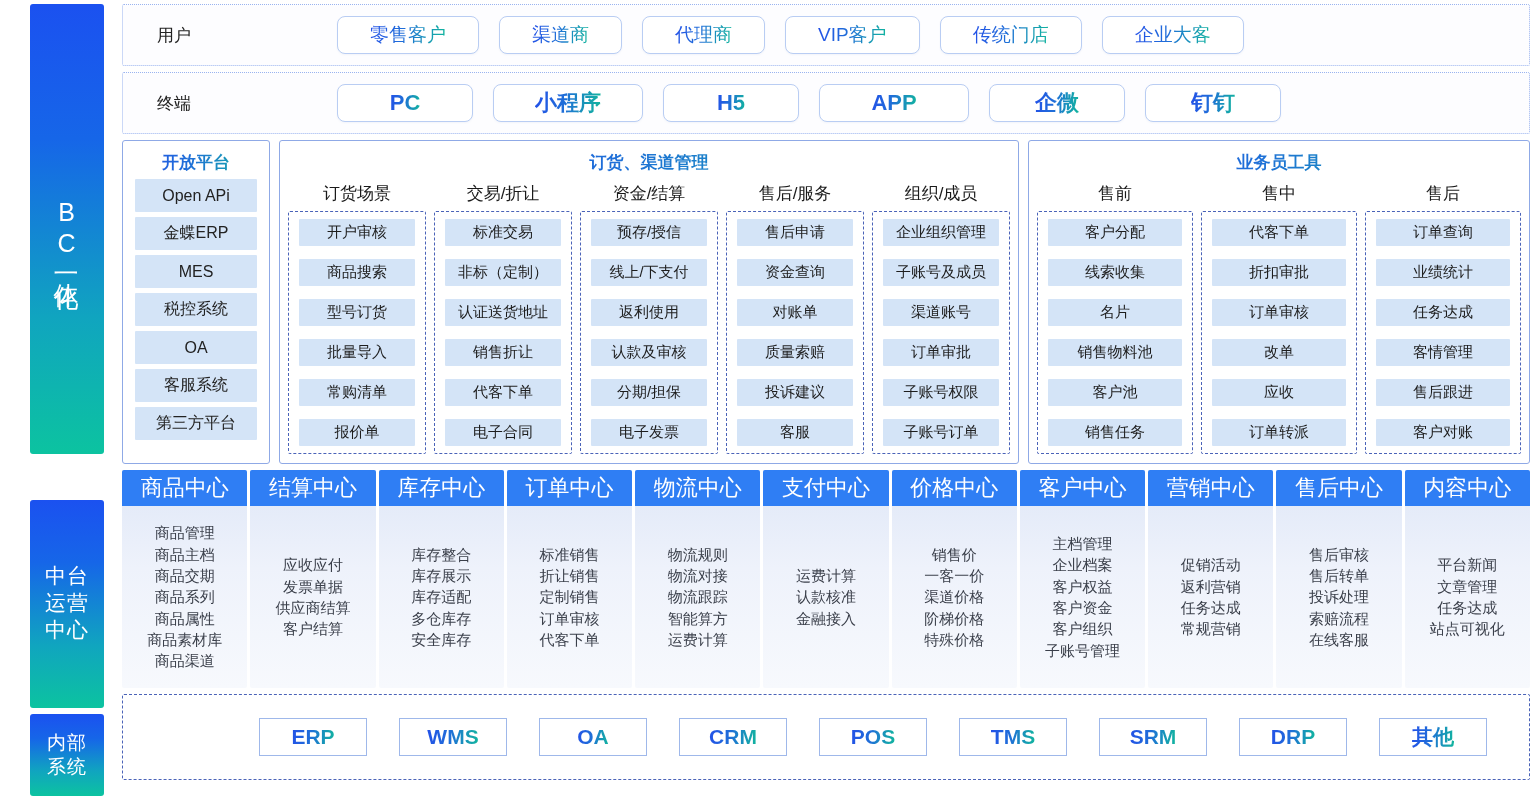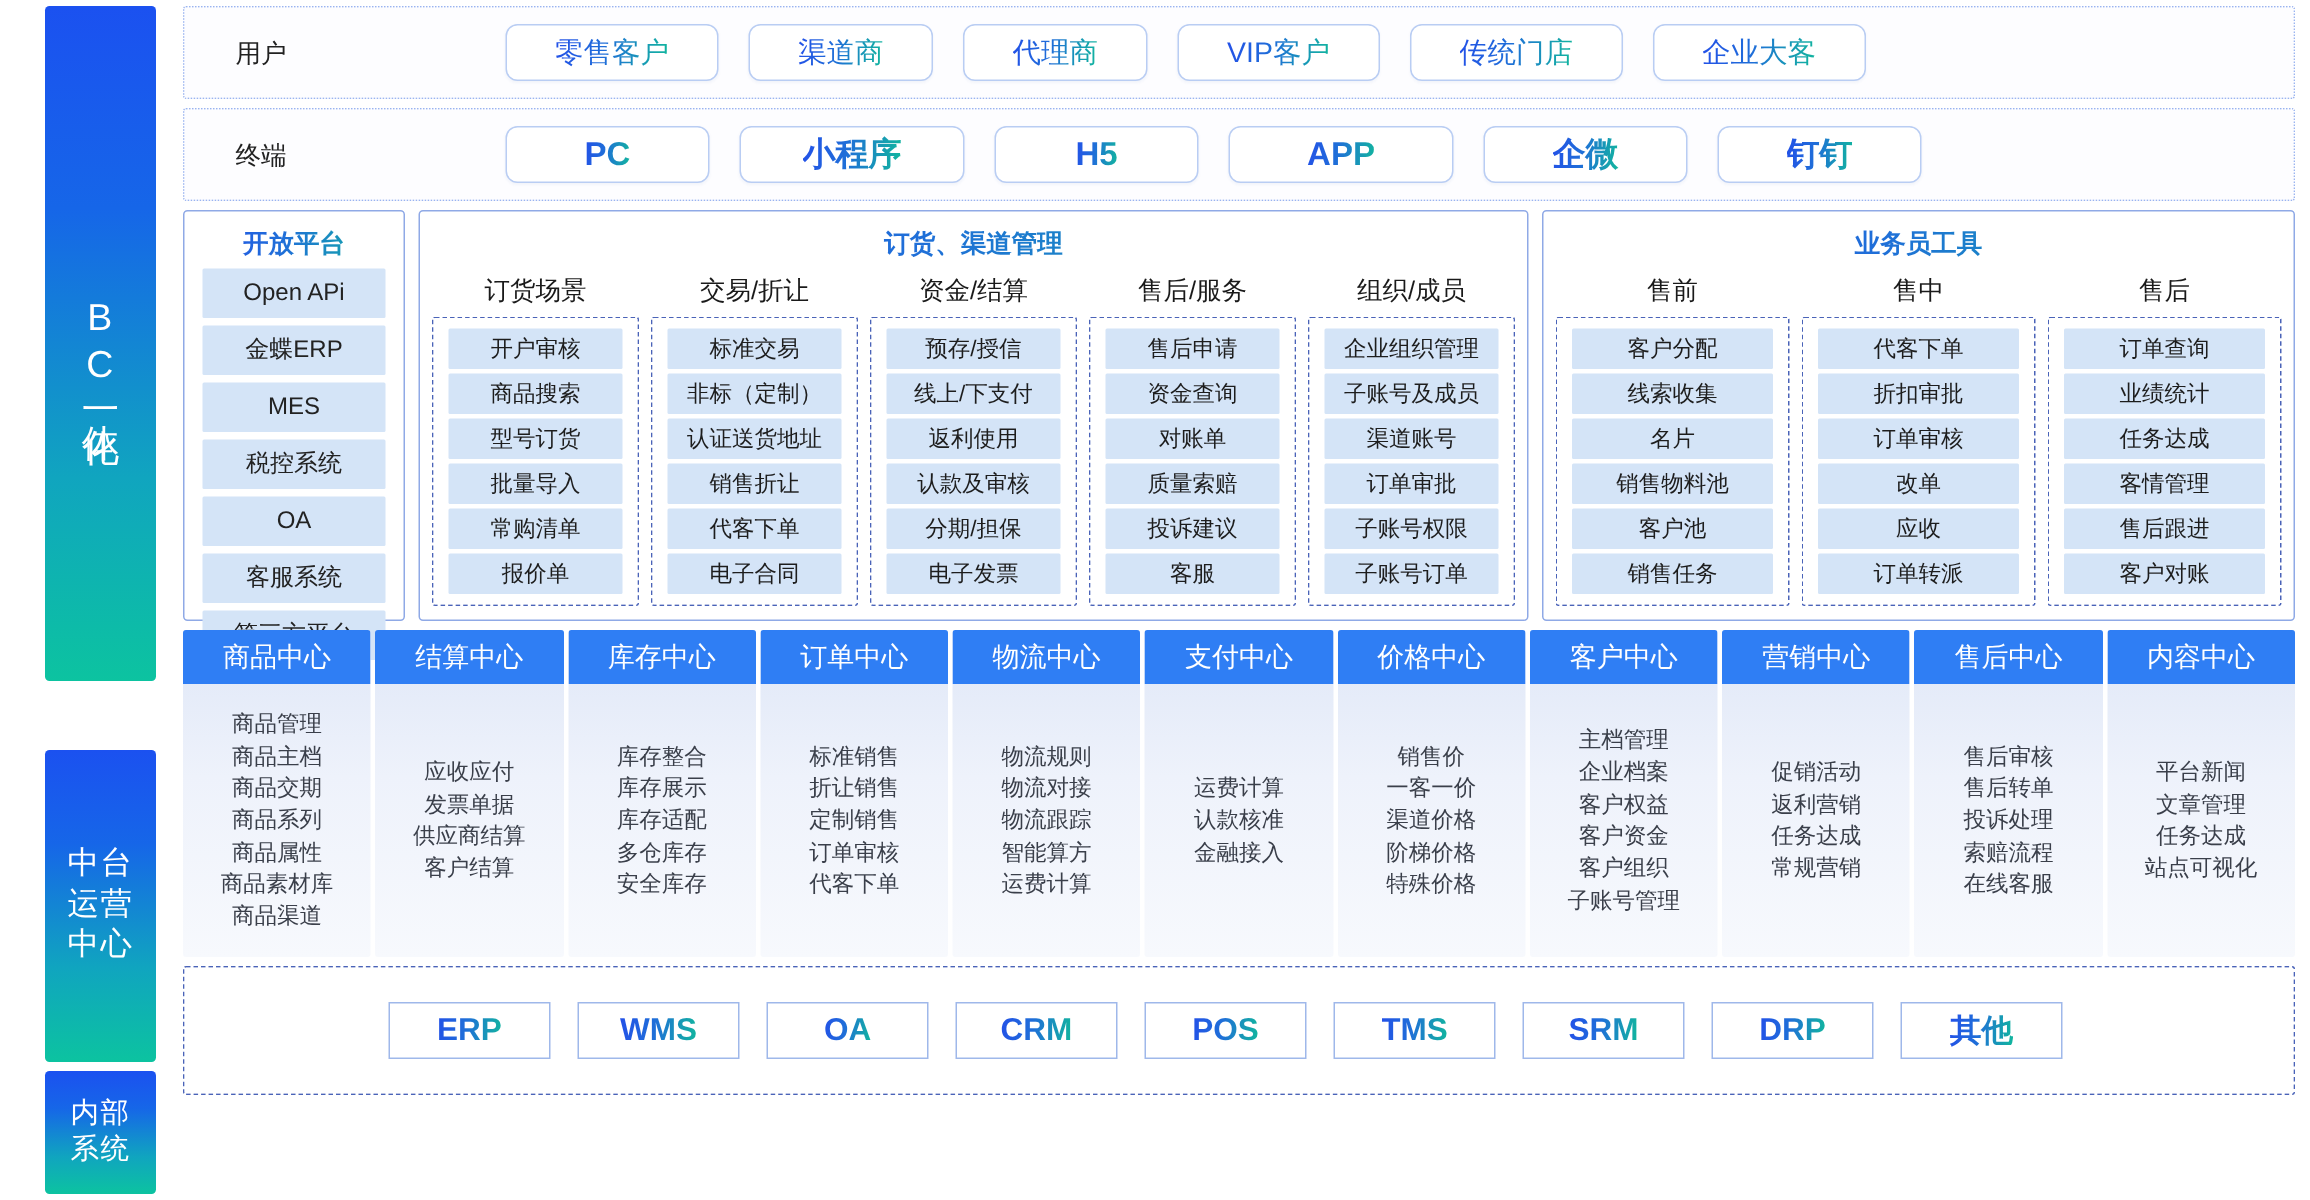--- a/index.html
+++ b/index.html
@@ -120,21 +120,21 @@
     white-space:nowrap;
   }
   .pill.term{ font-weight:bold; font-size:22px; min-width:136px;}
   .pill.term.wide{min-width:150px;}
 
   
   .band{
     display:flex;
     flex-direction:row;
     gap:9px;
-    height:274px;
+    height:324px;
   }
   .panel{
     border:1px solid #8fa9e6;
     background:#ffffff;
     border-radius:3px;
     box-sizing:border-box;
     padding:6px 8px 9px 8px;
     display:flex;
     flex-direction:column;
   }
@@ -211,21 +211,21 @@
     min-width:0;
     background:linear-gradient(180deg,#dfe7f7 0%,#eef2fb 45%,#f7f9fd 100%);
     border-radius:2px;
     overflow:hidden;
   }
   .center-head{
     background:#2f7ef4;
     color:#fff;
     height:36px;
     display:flex;align-items:center;justify-content:center;
-    font-size:18px;
+    font-size:22px;
     white-space:nowrap;
   }
   .center-body{
     flex:1;
     display:flex;align-items:center;justify-content:center;
     text-align:center;
     font-size:15px;
     line-height:1.42;
     color:#3a3f4a;
     padding:4px 2px;
@@ -574,21 +574,21 @@
               <span>文章管理</span>
               <span>任务达成</span>
               <span>站点可视化</span>
             </div>
           </div>
         </div>
       </div>
 
     <div class="internal">
       <div class="spacer"></div>
-      <div style="display:flex;gap:18px;align-items:center;" id="sys-list">
+      <div style="display:flex;gap:32px;align-items:center;" id="sys-list">
           <div class="sys-box">
             <span class="grad-text">ERP</span>
           </div>
           <div class="sys-box">
             <span class="grad-text">WMS</span>
           </div>
           <div class="sys-box">
             <span class="grad-text">OA</span>
           </div>
           <div class="sys-box">

